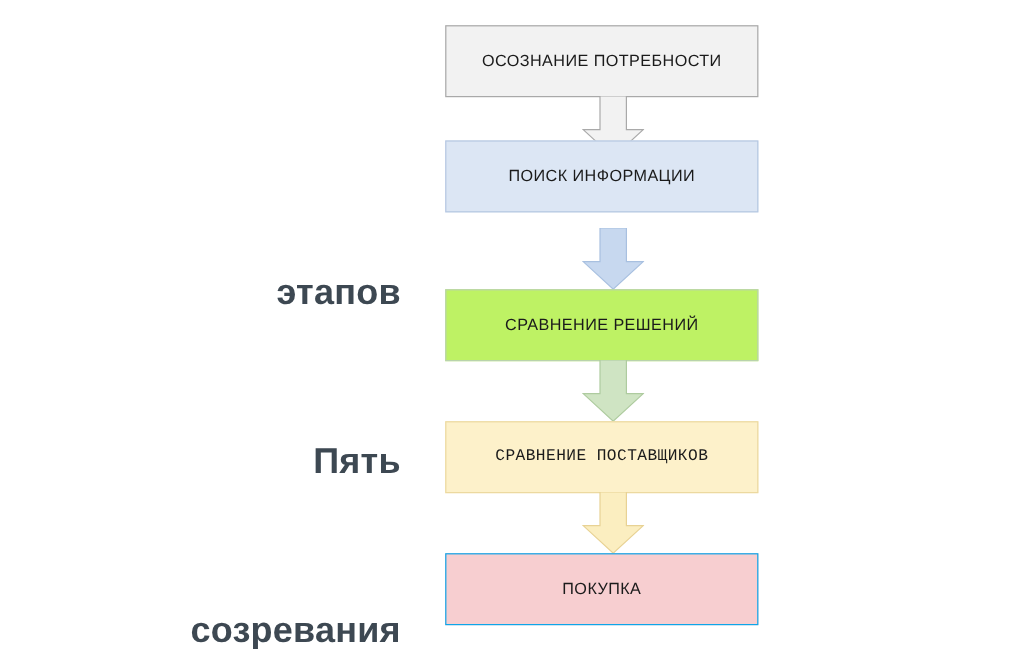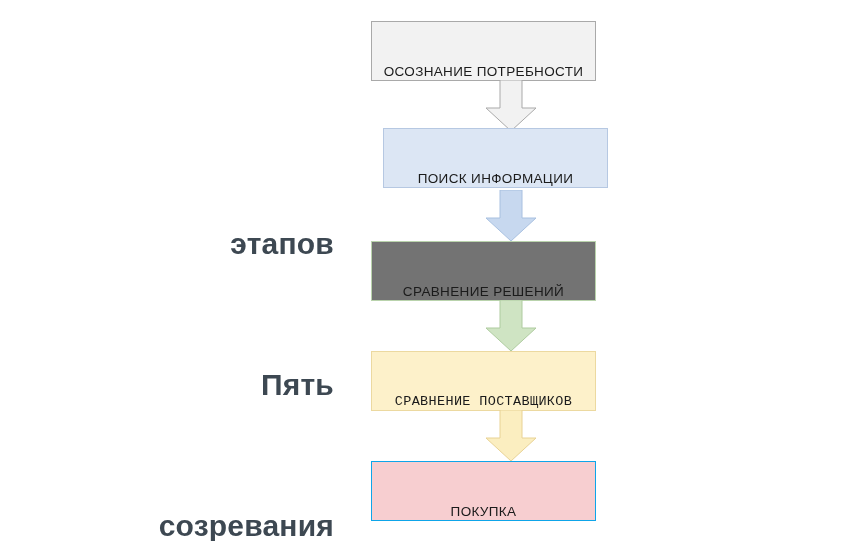--- a/index.html
+++ b/index.html
@@ -32,39 +32,39 @@
     color: #3d4852;
     letter-spacing: 0.2px;
     white-space: pre;
   }
   .title-line { display: block; }
 
   
   .flow-box {
     position: absolute;
     left: 371px;
-    width: 225px;
+    width: 261px;
     height: 60px;
     box-sizing: border-box;
     display: flex;
-    align-items: flex-end;
+    align-items: center;
     justify-content: center;
   }
   .flow-box .box-label {
     font-size: 13.5px;
     color: #1b1b1b;
     letter-spacing: 0.35px;
     text-align: center;
     line-height: 1.2;
     white-space: nowrap;
   }
 
   .box-1 { top: 21px;  background: #f2f2f2; border: 1px solid #a9a9a9; }
-  .box-2 { top: 128px; background: #dce6f4; border: 1px solid #b6c8e2; margin-left: 12px; }
-  .box-3 { top: 241px; background: #737373; border: 1px solid #b9d3ac; }
+  .box-2 { top: 117px; background: #dce6f4; border: 1px solid #b6c8e2; }
+  .box-3 { top: 241px; background: #bef264; border: 1px solid #b9d3ac; }
   .box-4 { top: 351px; background: #fdf1ca; border: 1px solid #ecd9a0; font-family: Liberation Mono, monospace; }
   .box-5 { top: 461px; background: #f7ced0; border: 1px solid #0ea5e9; }
 
   
   .arrow-wrap {
     position: absolute;
     left: 485px;
     width: 52px;
     height: 52px;
   }

